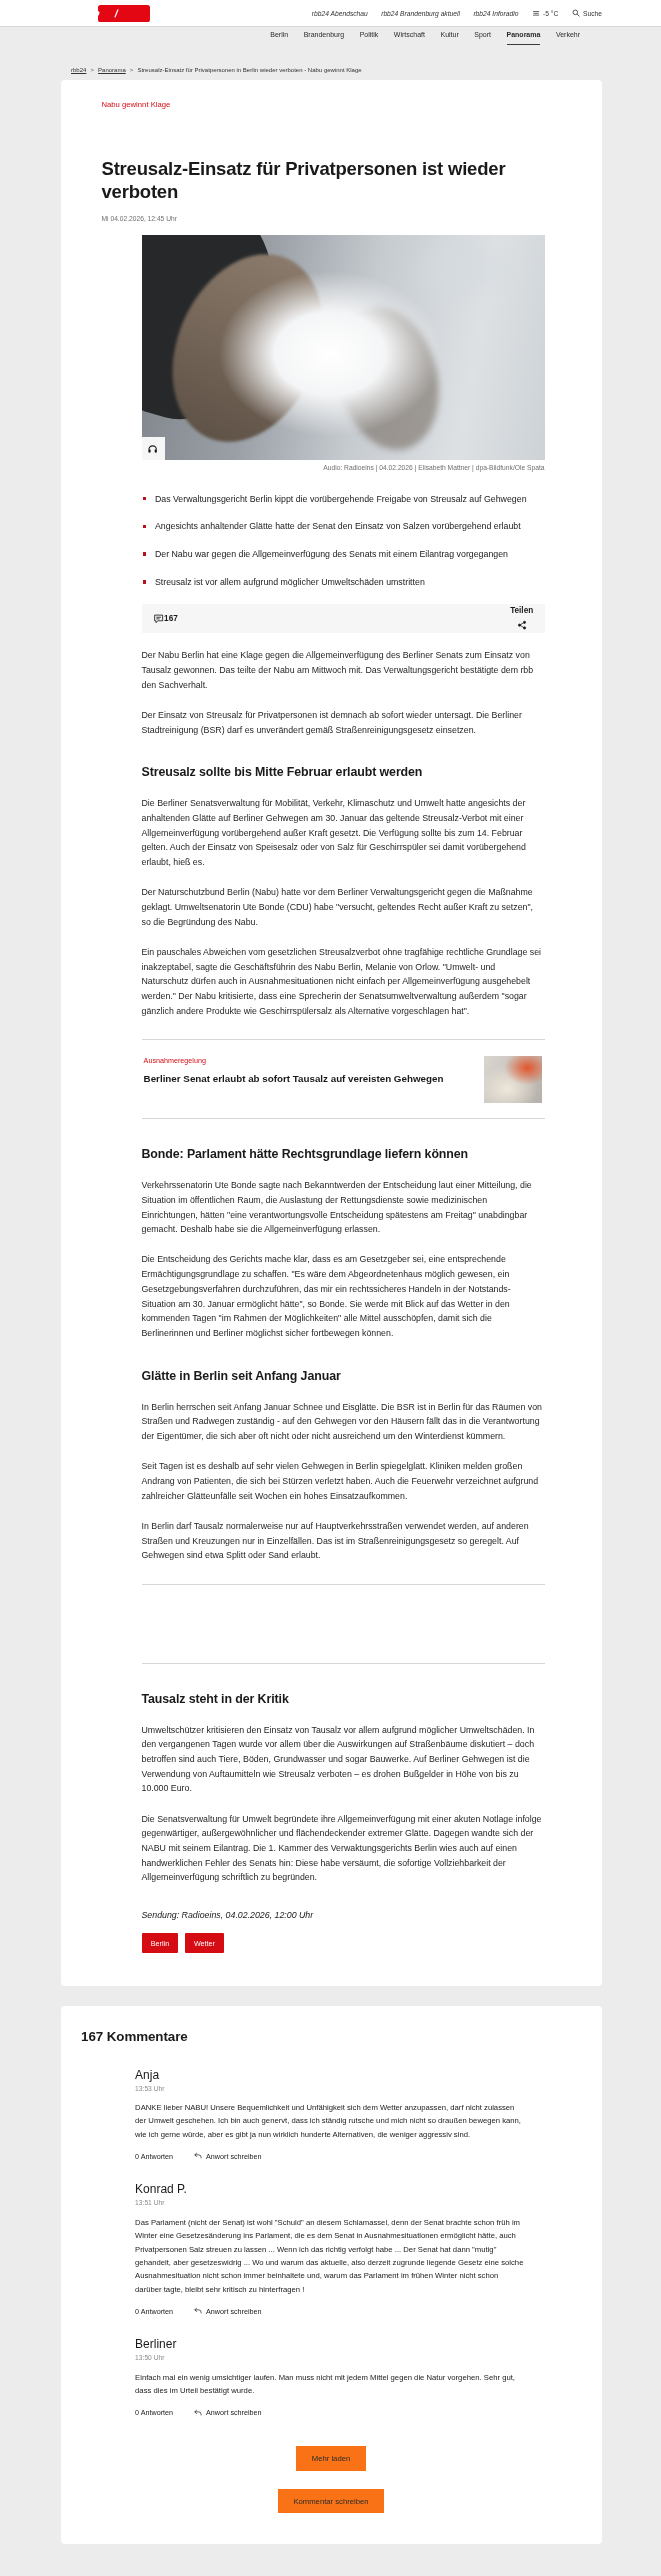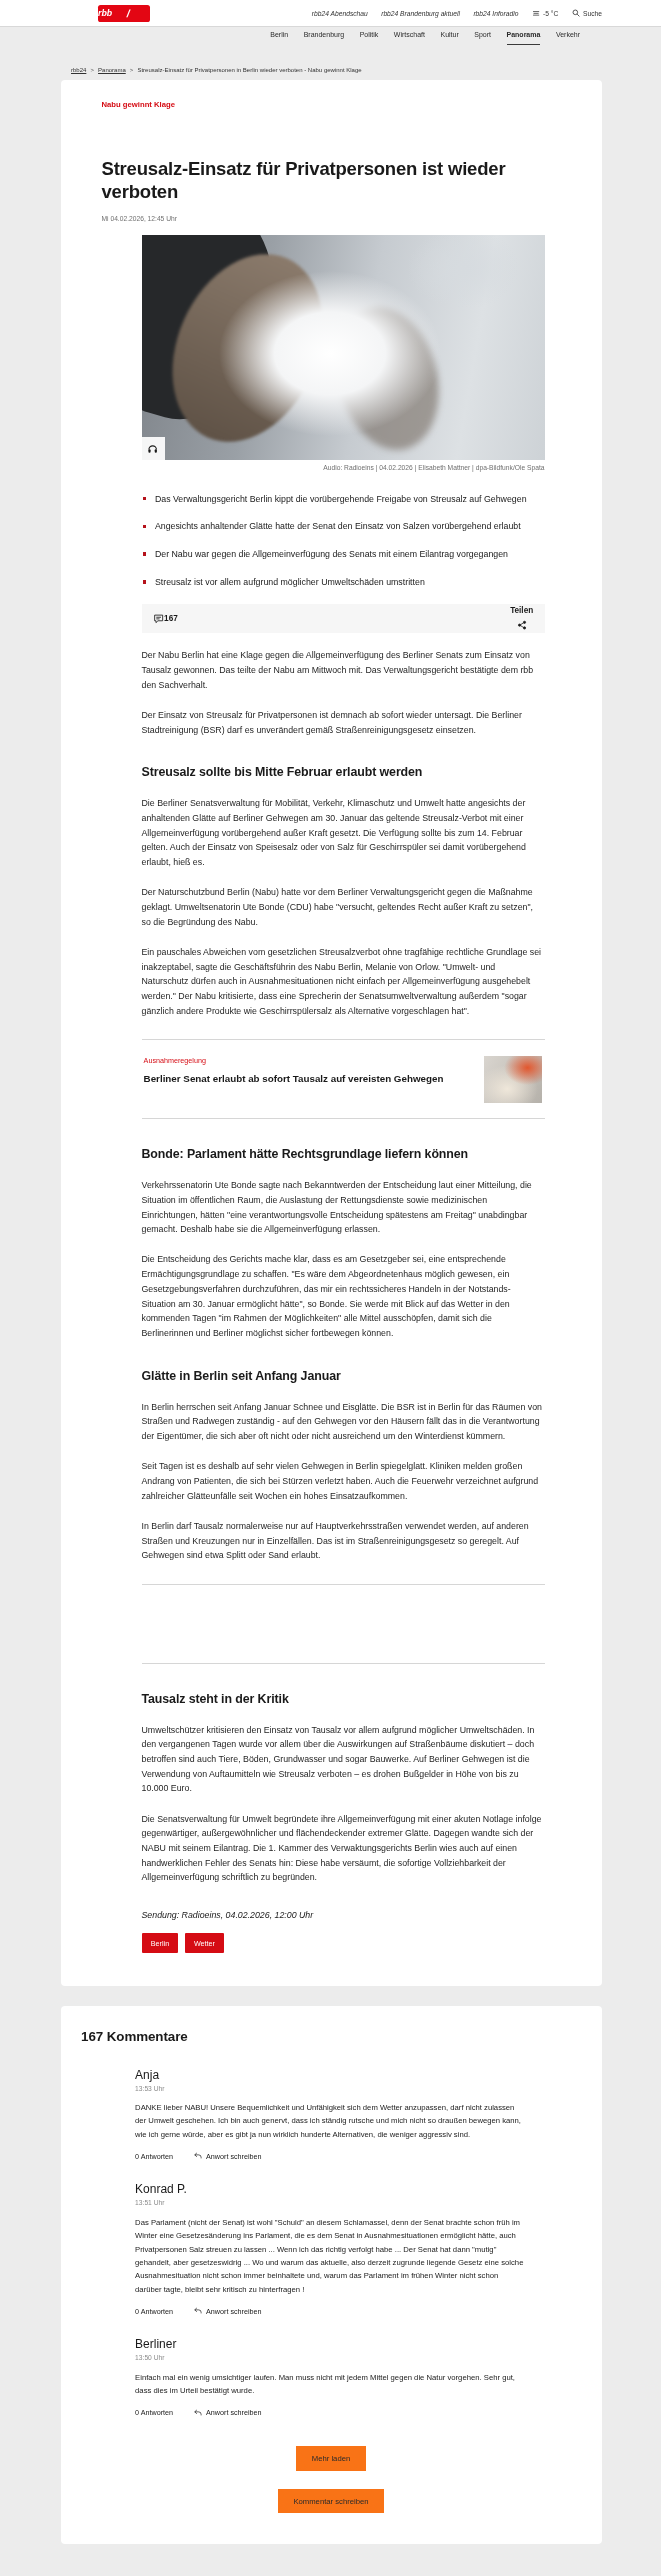--- a/index.html
+++ b/index.html
@@ -2,42 +2,42 @@
 <html lang="de" style="font-size:8.2px"><head>
 <meta charset="utf-8">
 <style>
   * { margin:0; padding:0; box-sizing:border-box; }
   html,body { background:#ececec; }
   body { width:662px; margin:0 auto; font-family:"Liberation Sans", sans-serif; color:#1a1a1a; }
 
   
   .topbar { height:27px; background:#fff; border-bottom:0.5px solid #d8d8d8; position:relative; }
   .logo { position:absolute; left:98px; top:4.6px; width:52px; height:17.5px; background:#e30613; border-radius:2.6px;
-          display:flex; align-items:center; justify-content:flex-start; gap:15px; color:#fff; }
+          display:flex; align-items:center; justify-content:center; gap:15px; color:#fff; }
   .logo .l-rbb { font-style:italic; font-weight:bold; font-size:8.8px; }
   .logo .l-slash { font-size:10.3px; font-weight:bold; transform:skewX(-12deg); }
   .logo .l-num { font-weight:normal; font-size:11px;margin-left:18px; }
   .utility { position:absolute; right:60px; top:0; height:27px; display:flex; align-items:center; gap:13.4px; }
   .utility a { font-size:6.7px; font-style:italic; color:#323232; text-decoration:none; }
   .util-meta { display:flex; align-items:center; gap:3.1px; font-size:6.7px; color:#323232; }
   .nav { height:15.5px; display:flex; justify-content:flex-end; padding-right:82px; gap:15.5px; align-items:center; background:#ececec; }
   .nav a { font-size:7px; color:#2b2b2b; text-decoration:none; padding-bottom:1px; }
   .nav a.active { font-weight:bold; border-bottom:1.3px solid #3a3a3a; padding-bottom:6.2px; margin-bottom:-6.2px; }
 
   
   .breadcrumb { padding:24px 0 7.2px 71px; font-size:6px; color:#323232; display:flex; gap:4.1px; align-items:center; }
   .breadcrumb a { color:#323232; text-decoration:underline; }
   .breadcrumb .sep { color:#555; }
 
   
   .card { width:541px; margin:0 auto; background:#fff; border-radius:4.1px; }
   .article-card { padding:20.6px 41px 33px 41px; }
   .art-body { margin-left:40px; width:403px; }
 
-  .kicker { color:#d50c14; font-size:7.7px; margin-bottom:7.2px;font-weight:bold; }
+  .kicker { color:#d50c14; font-size:7.7px; margin-bottom:7.2px; }
   h1 { font-size:18.5px; line-height:23px; font-weight:bold; width:453px; letter-spacing:-0.2px;margin-top:48px; }
   .date { margin-top:11.3px; font-size:6.7px; color:#6f6f6f; }
 
   .hero { position:relative; margin-top:13.4px; width:403px; height:225px; overflow:hidden; background:
       radial-gradient(82px 57px at 80% 15%, #d6dbdf 0%, rgba(214,219,223,0) 70%),
       linear-gradient(100deg,#7d8288 0%,#9aa0a6 30%,#c6cbd0 55%,#dde1e4 80%,#cdd2d6 100%); }
   .hero .glove-dark { position:absolute; left:-26px; top:-36px; width:155px; height:222px; background:#26282a; border-radius:42% 58% 55% 45%; transform:rotate(16deg); }
   .hero .glove-leather { position:absolute; left:36px; top:15.5px; width:139px; height:196px; background:linear-gradient(#8a7a6b,#5f5246); border-radius:50%; transform:rotate(24deg); filter:blur(1.5px); }
   .hero .hand-right { position:absolute; right:108px; top:72px; width:98px; height:144px; background:#6f6358; opacity:.55; border-radius:50%; transform:rotate(-14deg); filter:blur(3.6px); }
   .hero .salt { position:absolute; left:77px; top:36px; width:222px; height:165px; border-radius:50%;

